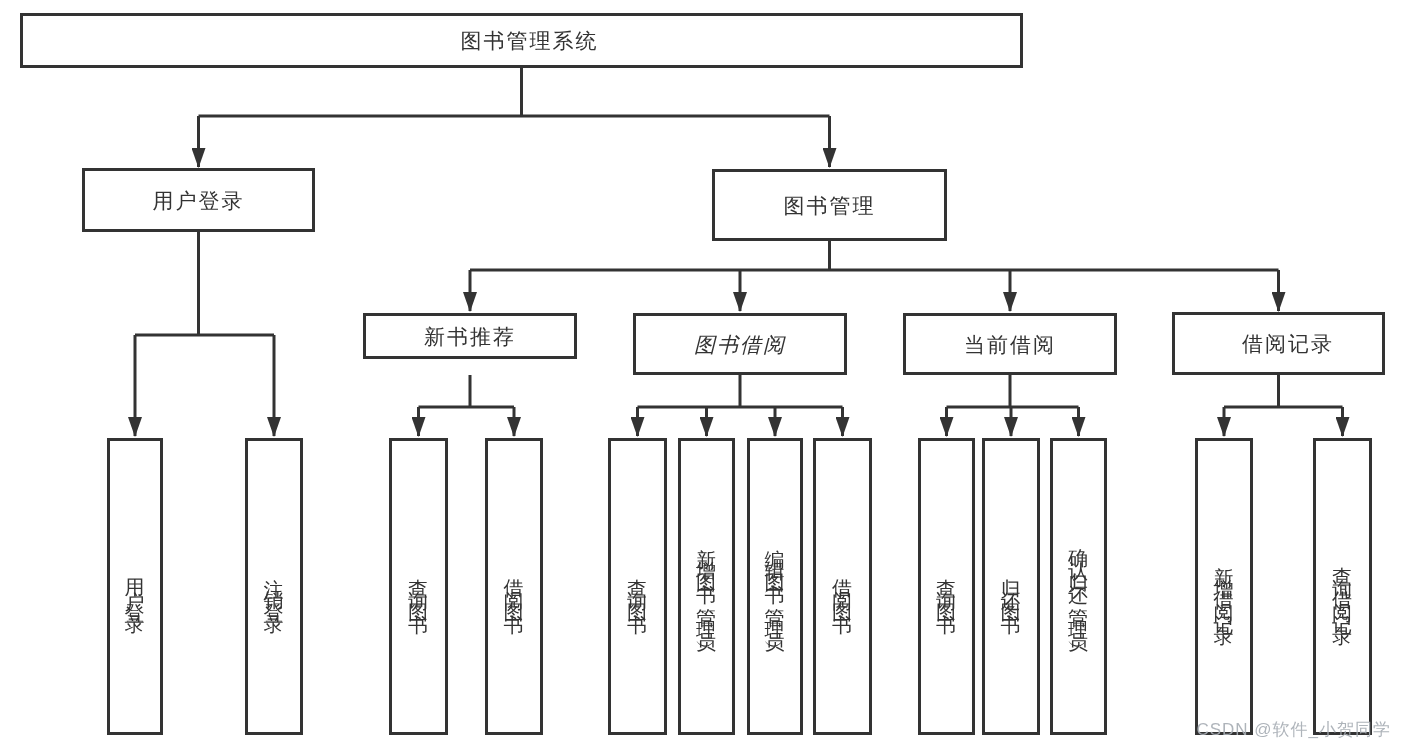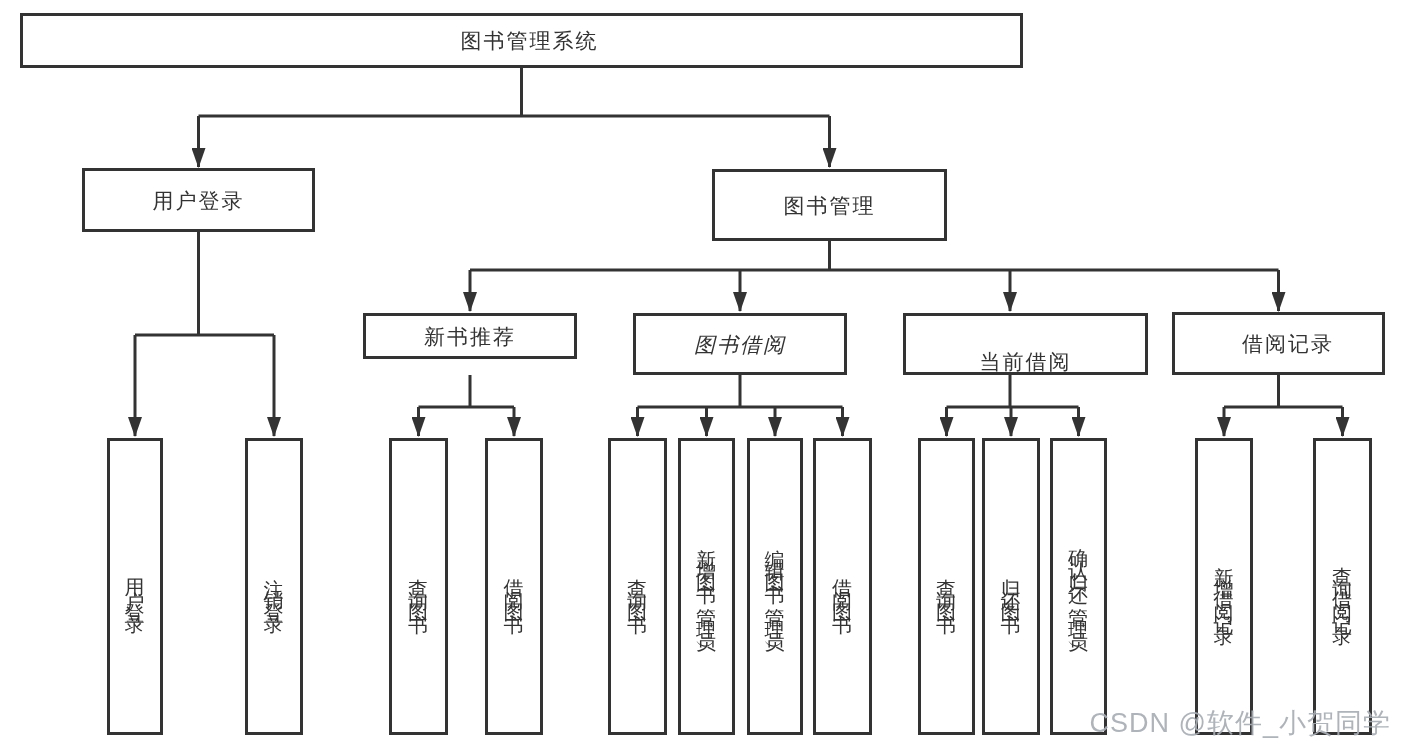--- a/index.html
+++ b/index.html
@@ -38,21 +38,21 @@
   .box.vert .lbl {
     writing-mode: vertical-rl;
     text-orientation: mixed;
     letter-spacing: 12px;
     line-height: 1;
   }
   .watermark {
     position: absolute;
     right: 14px;
     bottom: 6px;
-    font-size: 27px;
+    font-size: 17px;
     color: #a8aeb5;
     opacity: 0.92;
     letter-spacing: 1px;
     z-index: 3;
     white-space: nowrap;
   }
 </style>
 </head>
 <body>
 
@@ -113,21 +113,21 @@
   <div class="box" style="left:712px; top:169px; width:235px; height:72px;">
     <span class="lbl">图书管理</span>
   </div>
 
   <div class="box" style="left:363px; top:313px; width:214px; height:46px;">
     <span class="lbl">新书推荐</span>
   </div>
   <div class="box" style="left:633px; top:313px; width:214px; height:62px;font-style:italic;">
     <span class="lbl">图书借阅</span>
   </div>
-  <div class="box" style="left:903px; top:313px; width:245px; height:62px;align-items:flex-end;">
+  <div class="box" style="left:903px; top:313px; width:214px; height:62px;">
     <span class="lbl">当前借阅</span>
   </div>
   <div class="box" style="left:1172px; top:312px; width:213px; height:63px;padding-left:19px;">
     <span class="lbl">借阅记录</span>
   </div>
 
   <div class="box vert" style="left:107px; top:438px; width:56px; height:297px;">
     <span class="lbl">用户登录</span>
   </div>
   <div class="box vert" style="left:245px; top:438px; width:58px; height:297px;">

